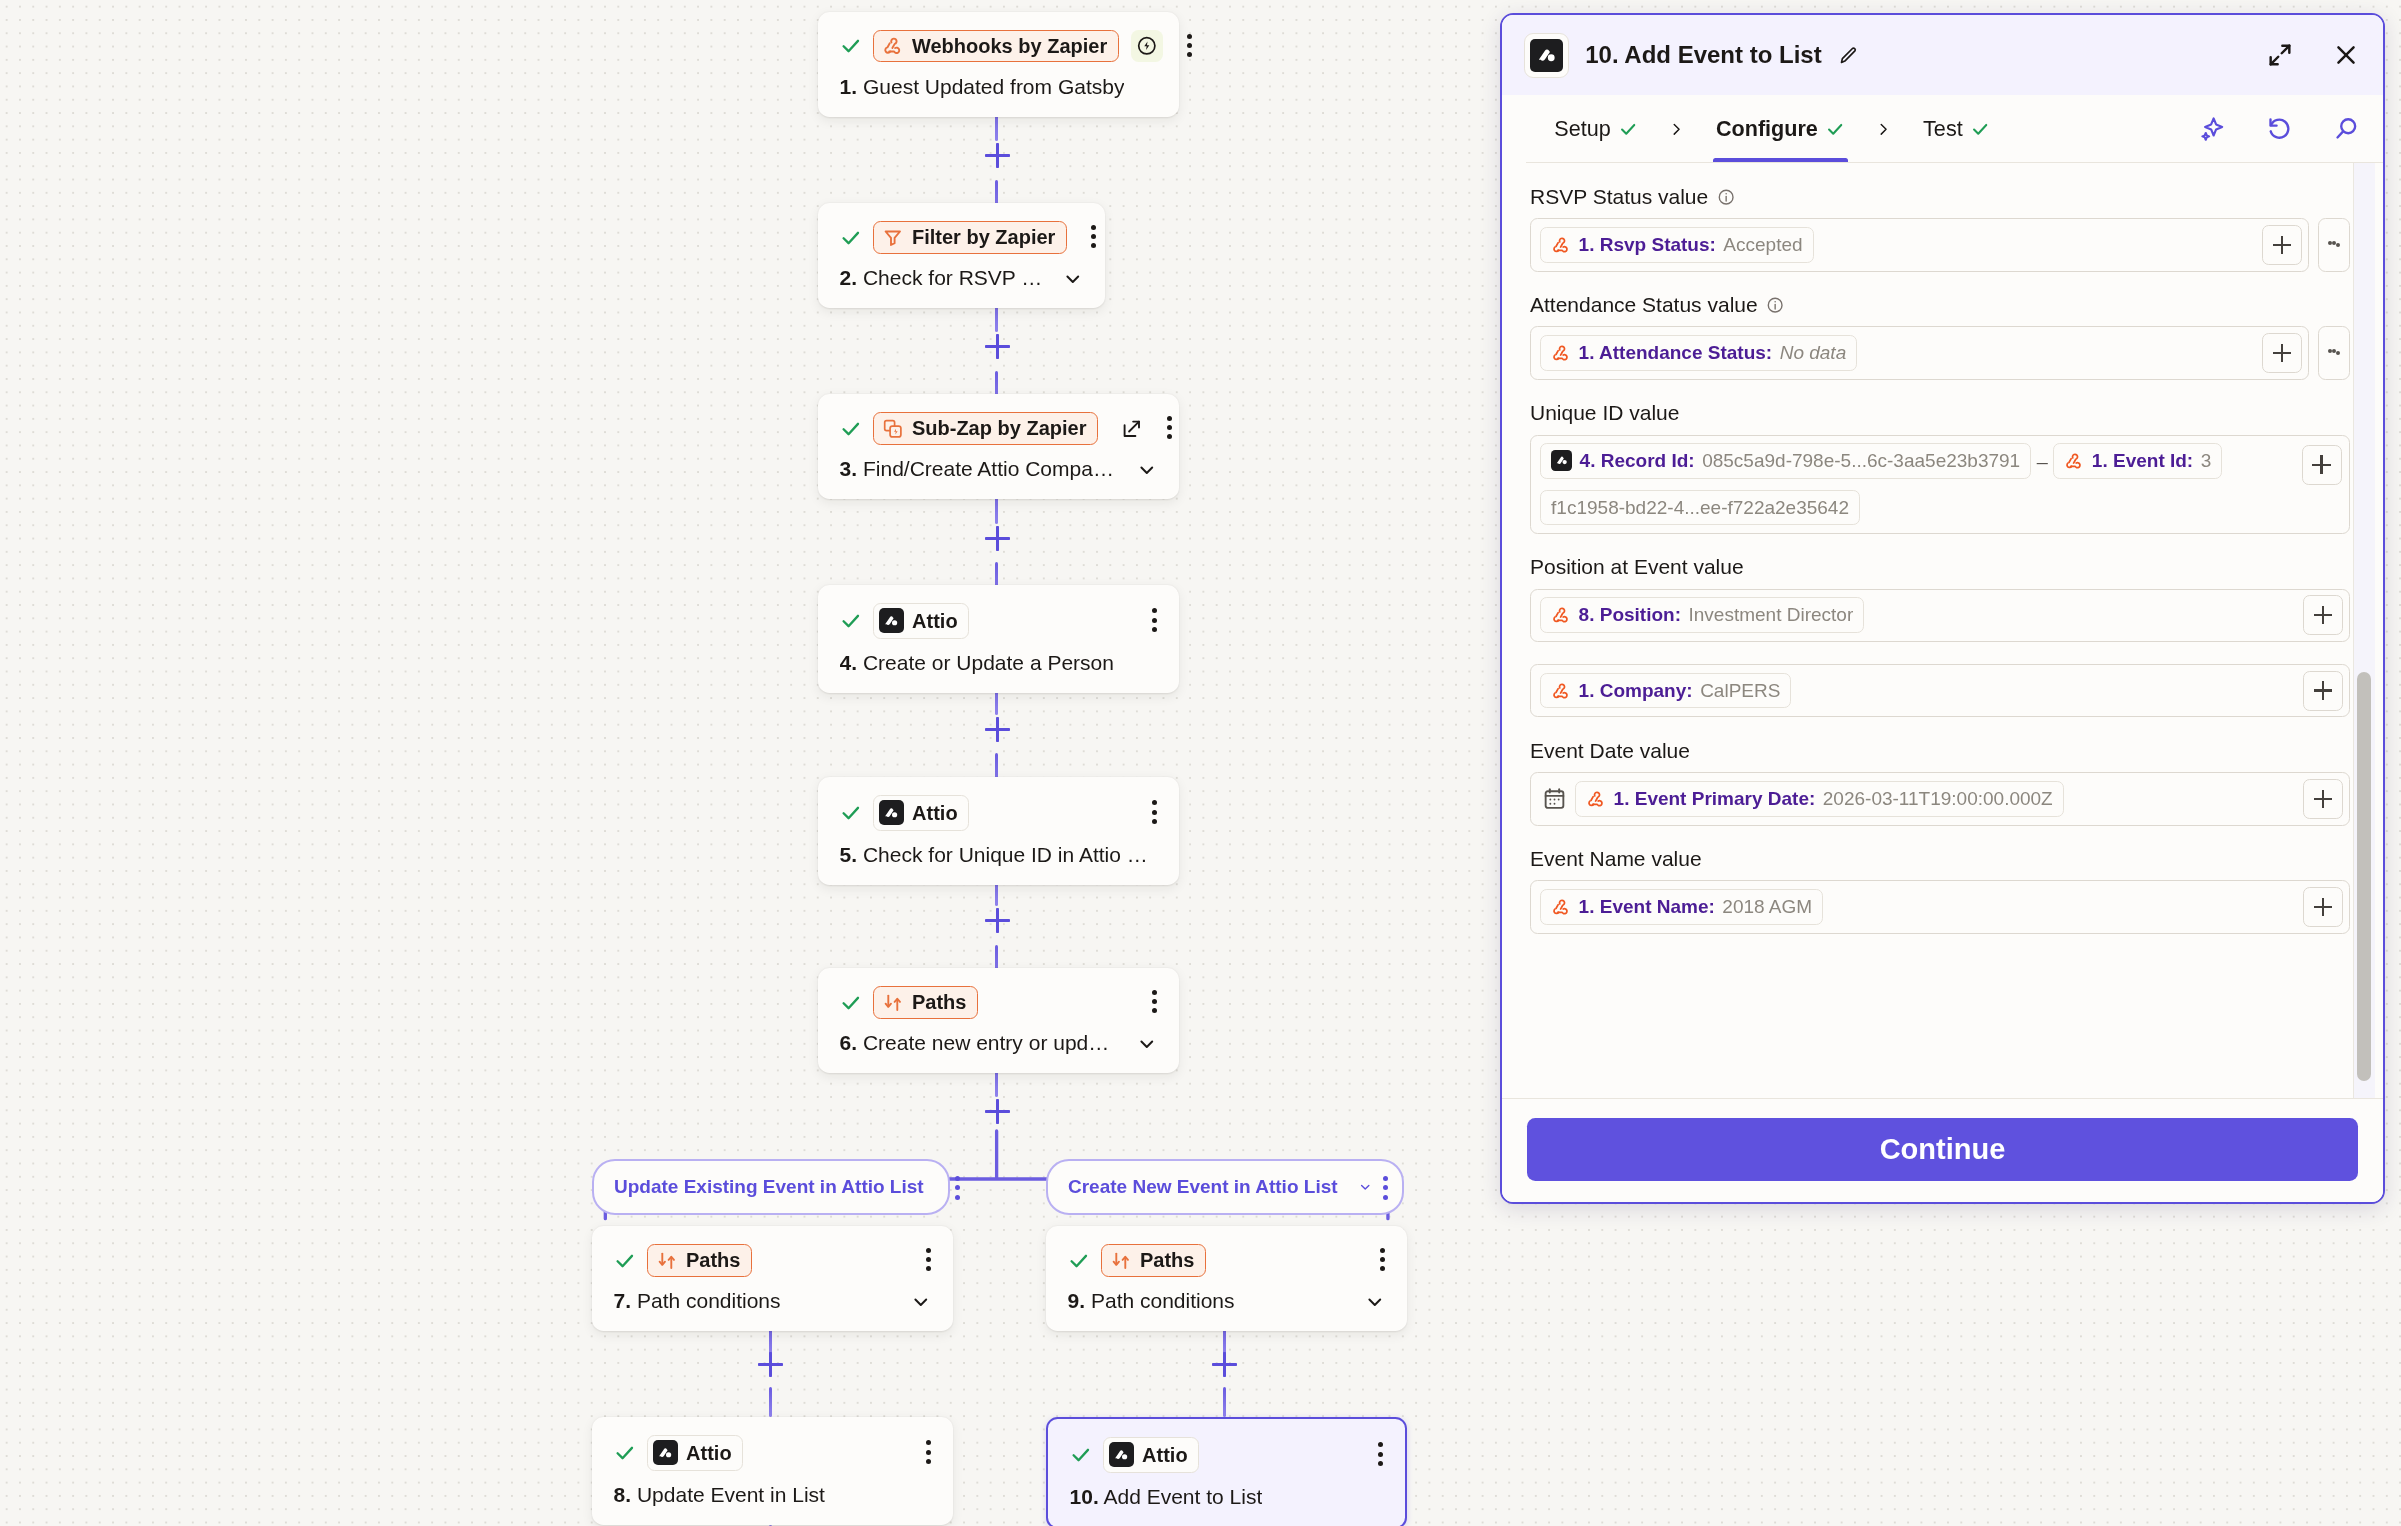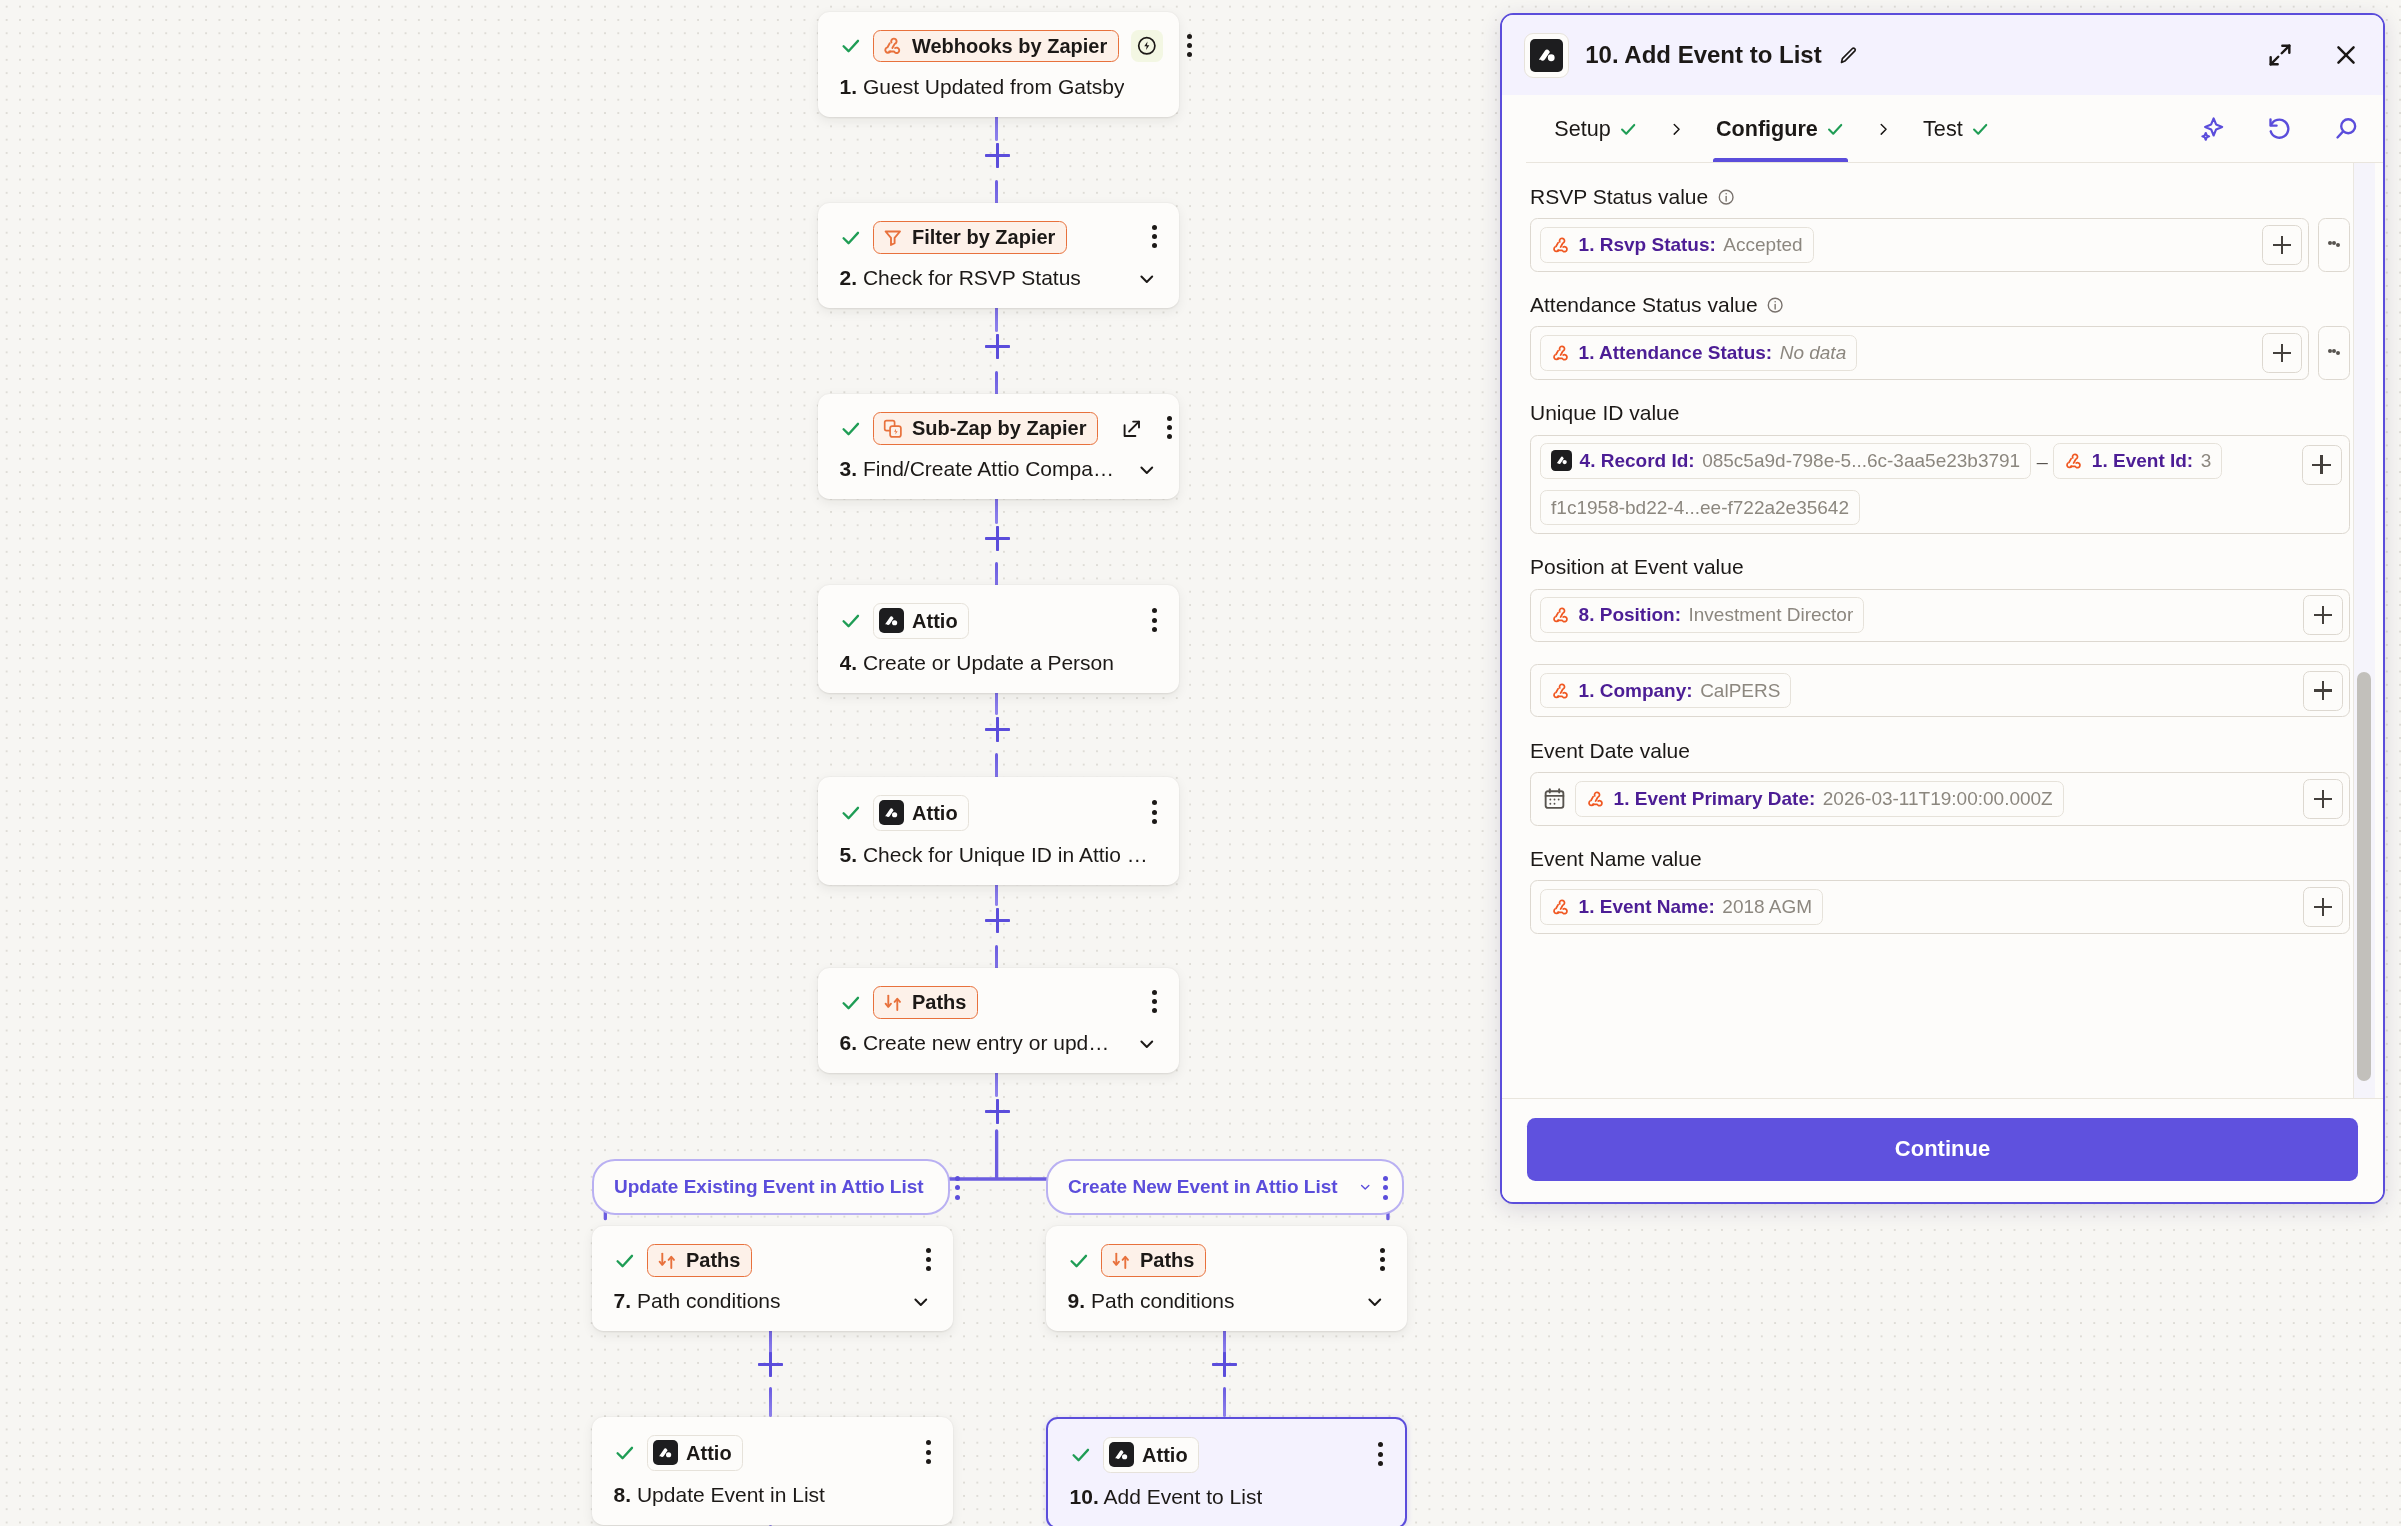--- a/index.html
+++ b/index.html
@@ -232,21 +232,21 @@
 
   .panel-footer {
     flex: 0 0 auto; padding: 18.3px 25px 21.6px 25px;
     border-top: 1.7px solid #e9e5dd; background: #fdfcfa;
   }
   .continue-btn {
     width: 100%; height: 63px;
     background: #5f51de; color: #ffffff;
     border: none; border-radius: 8.3px;
     font-family: "Liberation Sans", sans-serif;
-    font-size: 22px; font-weight: 700; cursor: pointer;
+    font-size: 29px; font-weight: 700; cursor: pointer;
   }
 </style>
 </head>
 <body>
 
 <div id="canvas">
 
   <div class="vline" style="left:995px; top:98px; height:43px;"></div>
   <div class="plusbtn" style="left:985px; top:143px;"></div>
   <div class="vline" style="left:995px; top:180px; height:43px;"></div>
@@ -308,21 +308,21 @@
           <i></i>
           <i></i>
           <i></i>
         </span>
     </div>
     <div class="node-bottom">
       <div class="node-title"><span class="num">1.</span> <span>Guest Updated from Gatsby</span></div>
     </div>
   </div>
 
-  <div class="node" id="n2" style="left:818px; top:203px; width:361px;">
+  <div class="node" id="n2" style="left:818px; top:203px; width:287px;">
     <div class="node-top">
       <svg class="check" viewBox="0 0 24 24" fill="none">
           <path d="M4 12.5 L9.5 18 L20 6.5" stroke="#1f9d55" stroke-width="2.6" stroke-linecap="round" stroke-linejoin="round"></path>
         </svg>
       <span class="app-chip zapier">
         <svg class="chip-ico" viewBox="0 0 24 24" fill="none" stroke="#e8713c" stroke-width="2.1" stroke-linecap="round" stroke-linejoin="round">
           <path d="M4 5h16l-6 7v6l-4 2v-8z"></path>
         </svg>
         <span>Filter by Zapier</span>
       </span>

